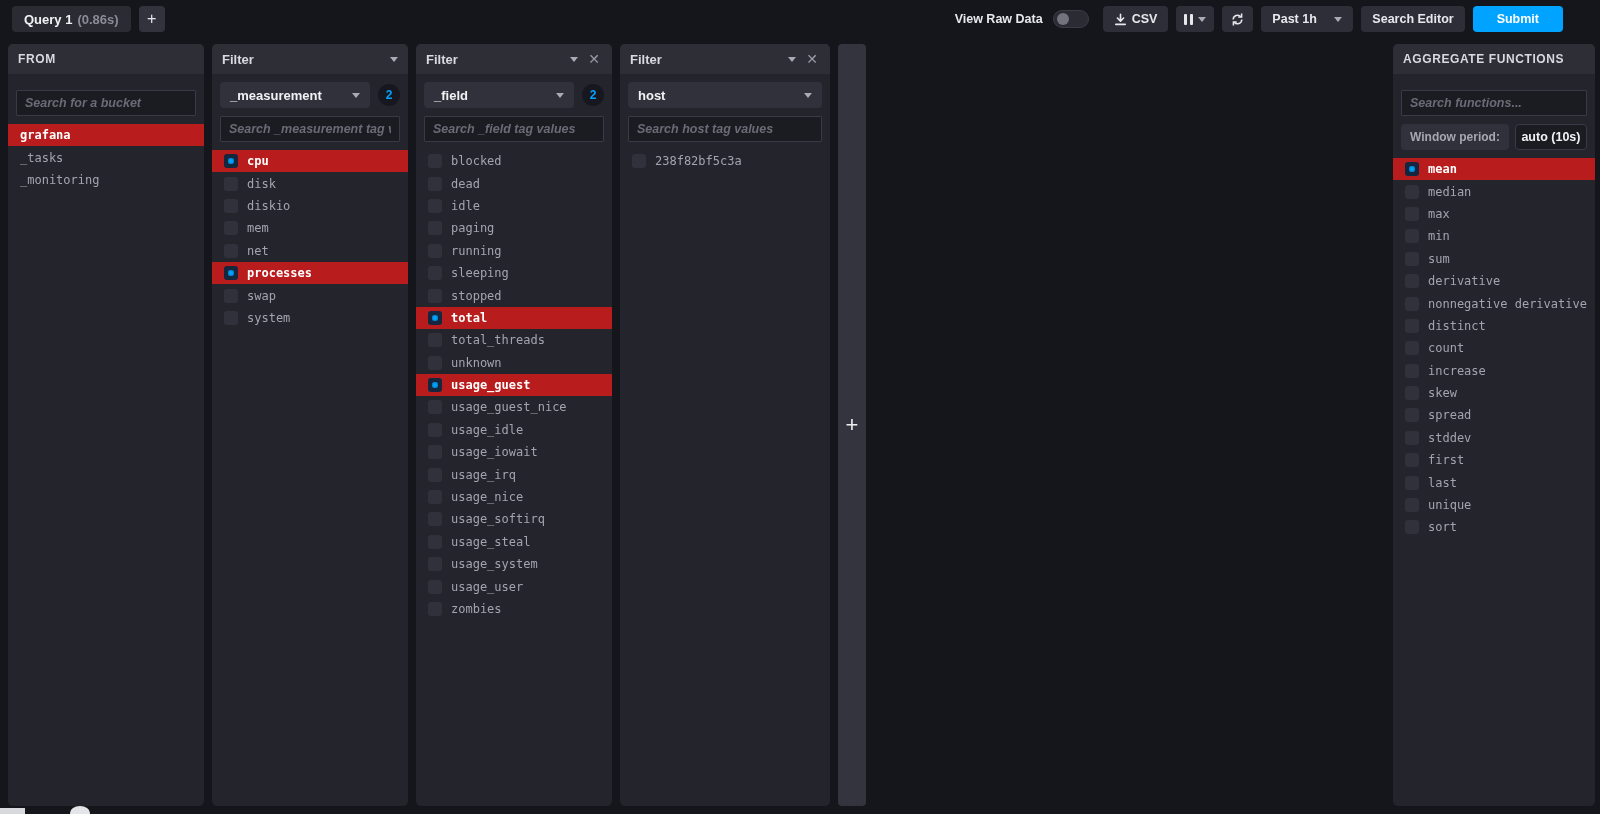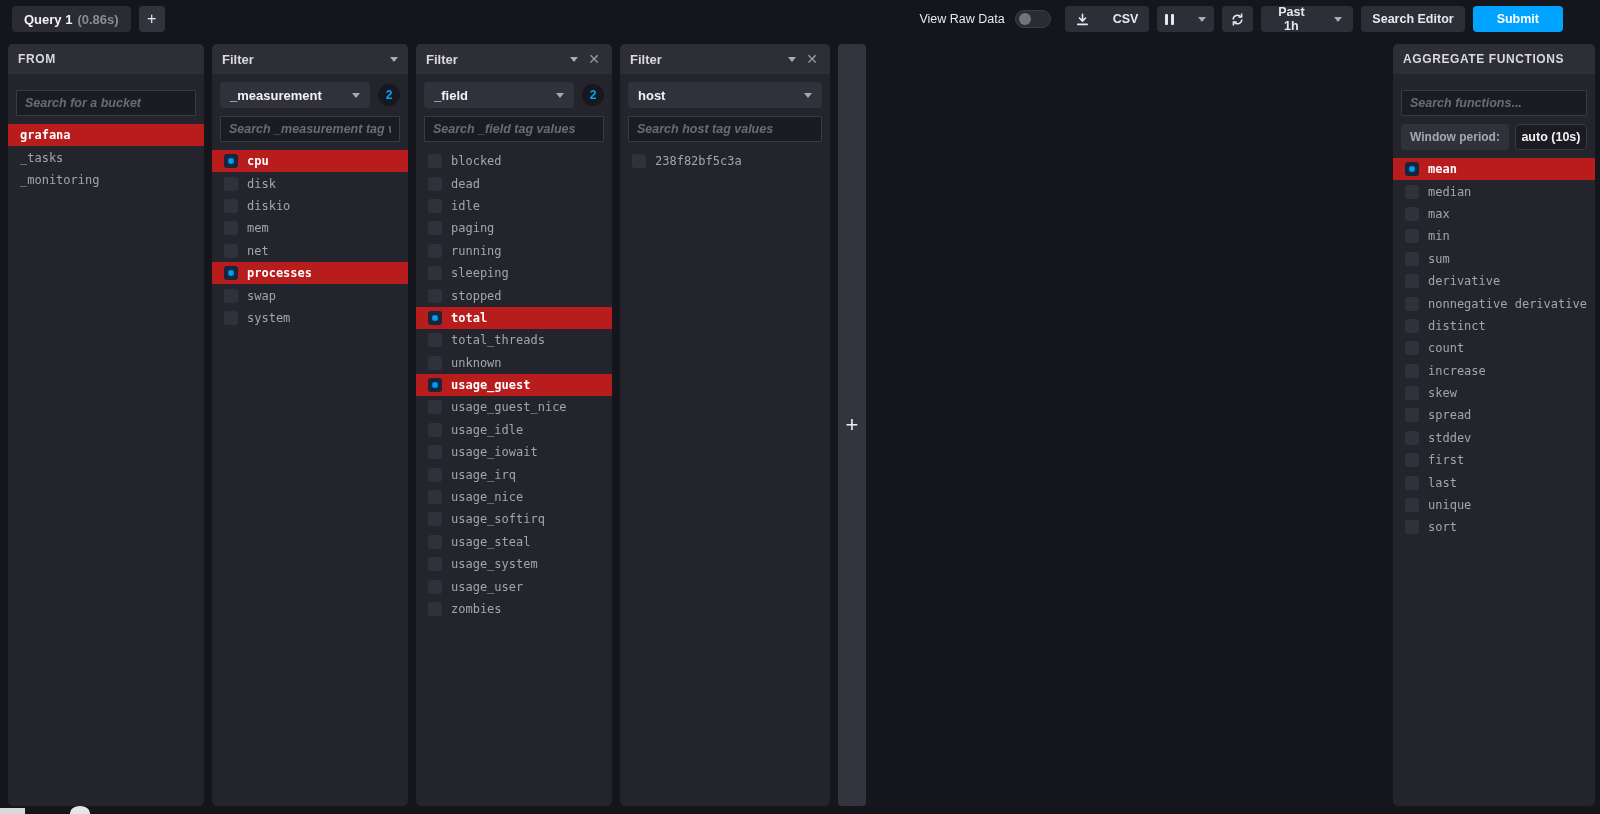--- a/index.html
+++ b/index.html
@@ -10,26 +10,26 @@
 
   
   .topbar { position:absolute; top:0; left:0; right:0; height:38px;
             display:flex; align-items:center; gap:8px; padding:0 37px 0 12px; background:#15151c; }
   .query-tab { height:26px; background:#2b2b34; border-radius:4px; display:flex; align-items:center;
                gap:5px; padding:0 12px; font-size:13px; font-weight:bold; color:#f2f2f5; cursor:pointer; }
   .query-tab .dur { color:#8b8b95; font-weight:bold; }
   .sq-btn { height:26px; min-width:26px; background:#33333d; border:none; border-radius:4px;
             color:#e7e8ec; font-size:16px; display:flex; align-items:center; justify-content:center; cursor:pointer; }
   .tb-spacer { flex:1; }
-  .raw-label { font-size:12.5px; font-weight:normal; color:#e7e8ec; margin-right:2px; }
+  .raw-label { font-size:12.5px; font-weight:bold; color:#e7e8ec; margin-right:2px; }
   .toggle { width:36px; height:18px; border-radius:9px; background:#2b2b34; border:1px solid #3c3c47;
             position:relative; cursor:pointer; margin-right:6px; }
   .toggle .knob { position:absolute; left:3px; top:2px; width:12px; height:12px; border-radius:50%; background:#73737e; }
   .tb-btn { height:26px; background:#2e2e38; border:none; border-radius:4px; padding:0 11px;
-            display:flex; align-items:center; gap:24px; font-family:"Liberation Sans",sans-serif;
+            display:flex; align-items:center; gap:5px; font-family:"Liberation Sans",sans-serif;
             font-size:12.5px; font-weight:bold; color:#e7e8ec; cursor:pointer; }
   .tb-btn.icon-only { padding:0 8px; }
   .caret { width:0; height:0; border-left:4px solid transparent; border-right:4px solid transparent;
            border-top:5px solid #a9aab3; display:inline-block; }
   .pause-bars { display:inline-flex; gap:3px; }
   .pause-bars i { width:3px; height:11px; background:#e7e8ec; border-radius:1px; }
   .range-btn { width:92px; justify-content:space-between; }
   .submit-btn { background:#00a3ff; color:#ffffff; padding:0 24px; }
 
   

